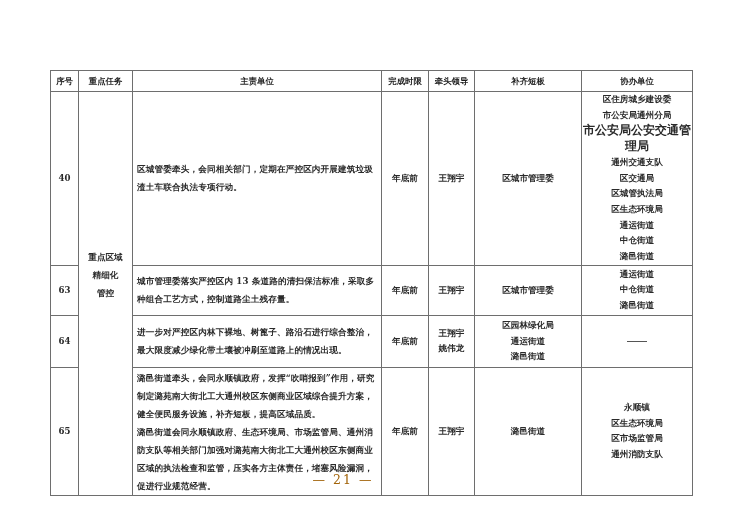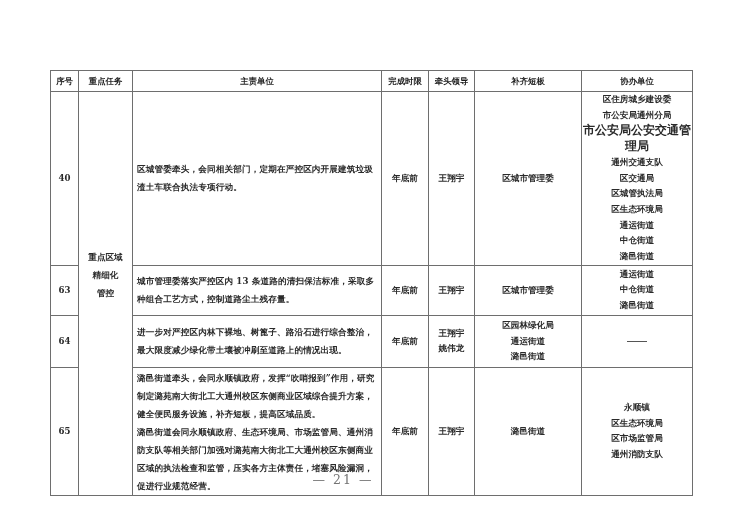--- a/index.html
+++ b/index.html
@@ -23,21 +23,21 @@
     .stack div { line-height: 15.7px; }
     .row62 td { height: 148px; }
     .row63 td { height: 49px; }
     .row64 td { height: 51px; }
     .row65 td { height: 112px; }
     .stack64 div { line-height: 15.3px; }
     .dash { display: inline-block; width: 20px; border-top: 1px solid #555; vertical-align: middle; }
     .task { line-height: 18px !important; }
     .page-num {
       position: absolute; left: 0; width: 686px; top: 472px; text-align: center;
-      font-size: 12.5px; color: #737373; letter-spacing: 2px;
+      font-size: 12.5px; color: #a16207; letter-spacing: 2px;
     }
   </style>
 </head>
 <body>
 
 <table class="doc">
   <colgroup>
     <col style="width:28px">
       <col style="width:54px">
       <col style="width:249px">

